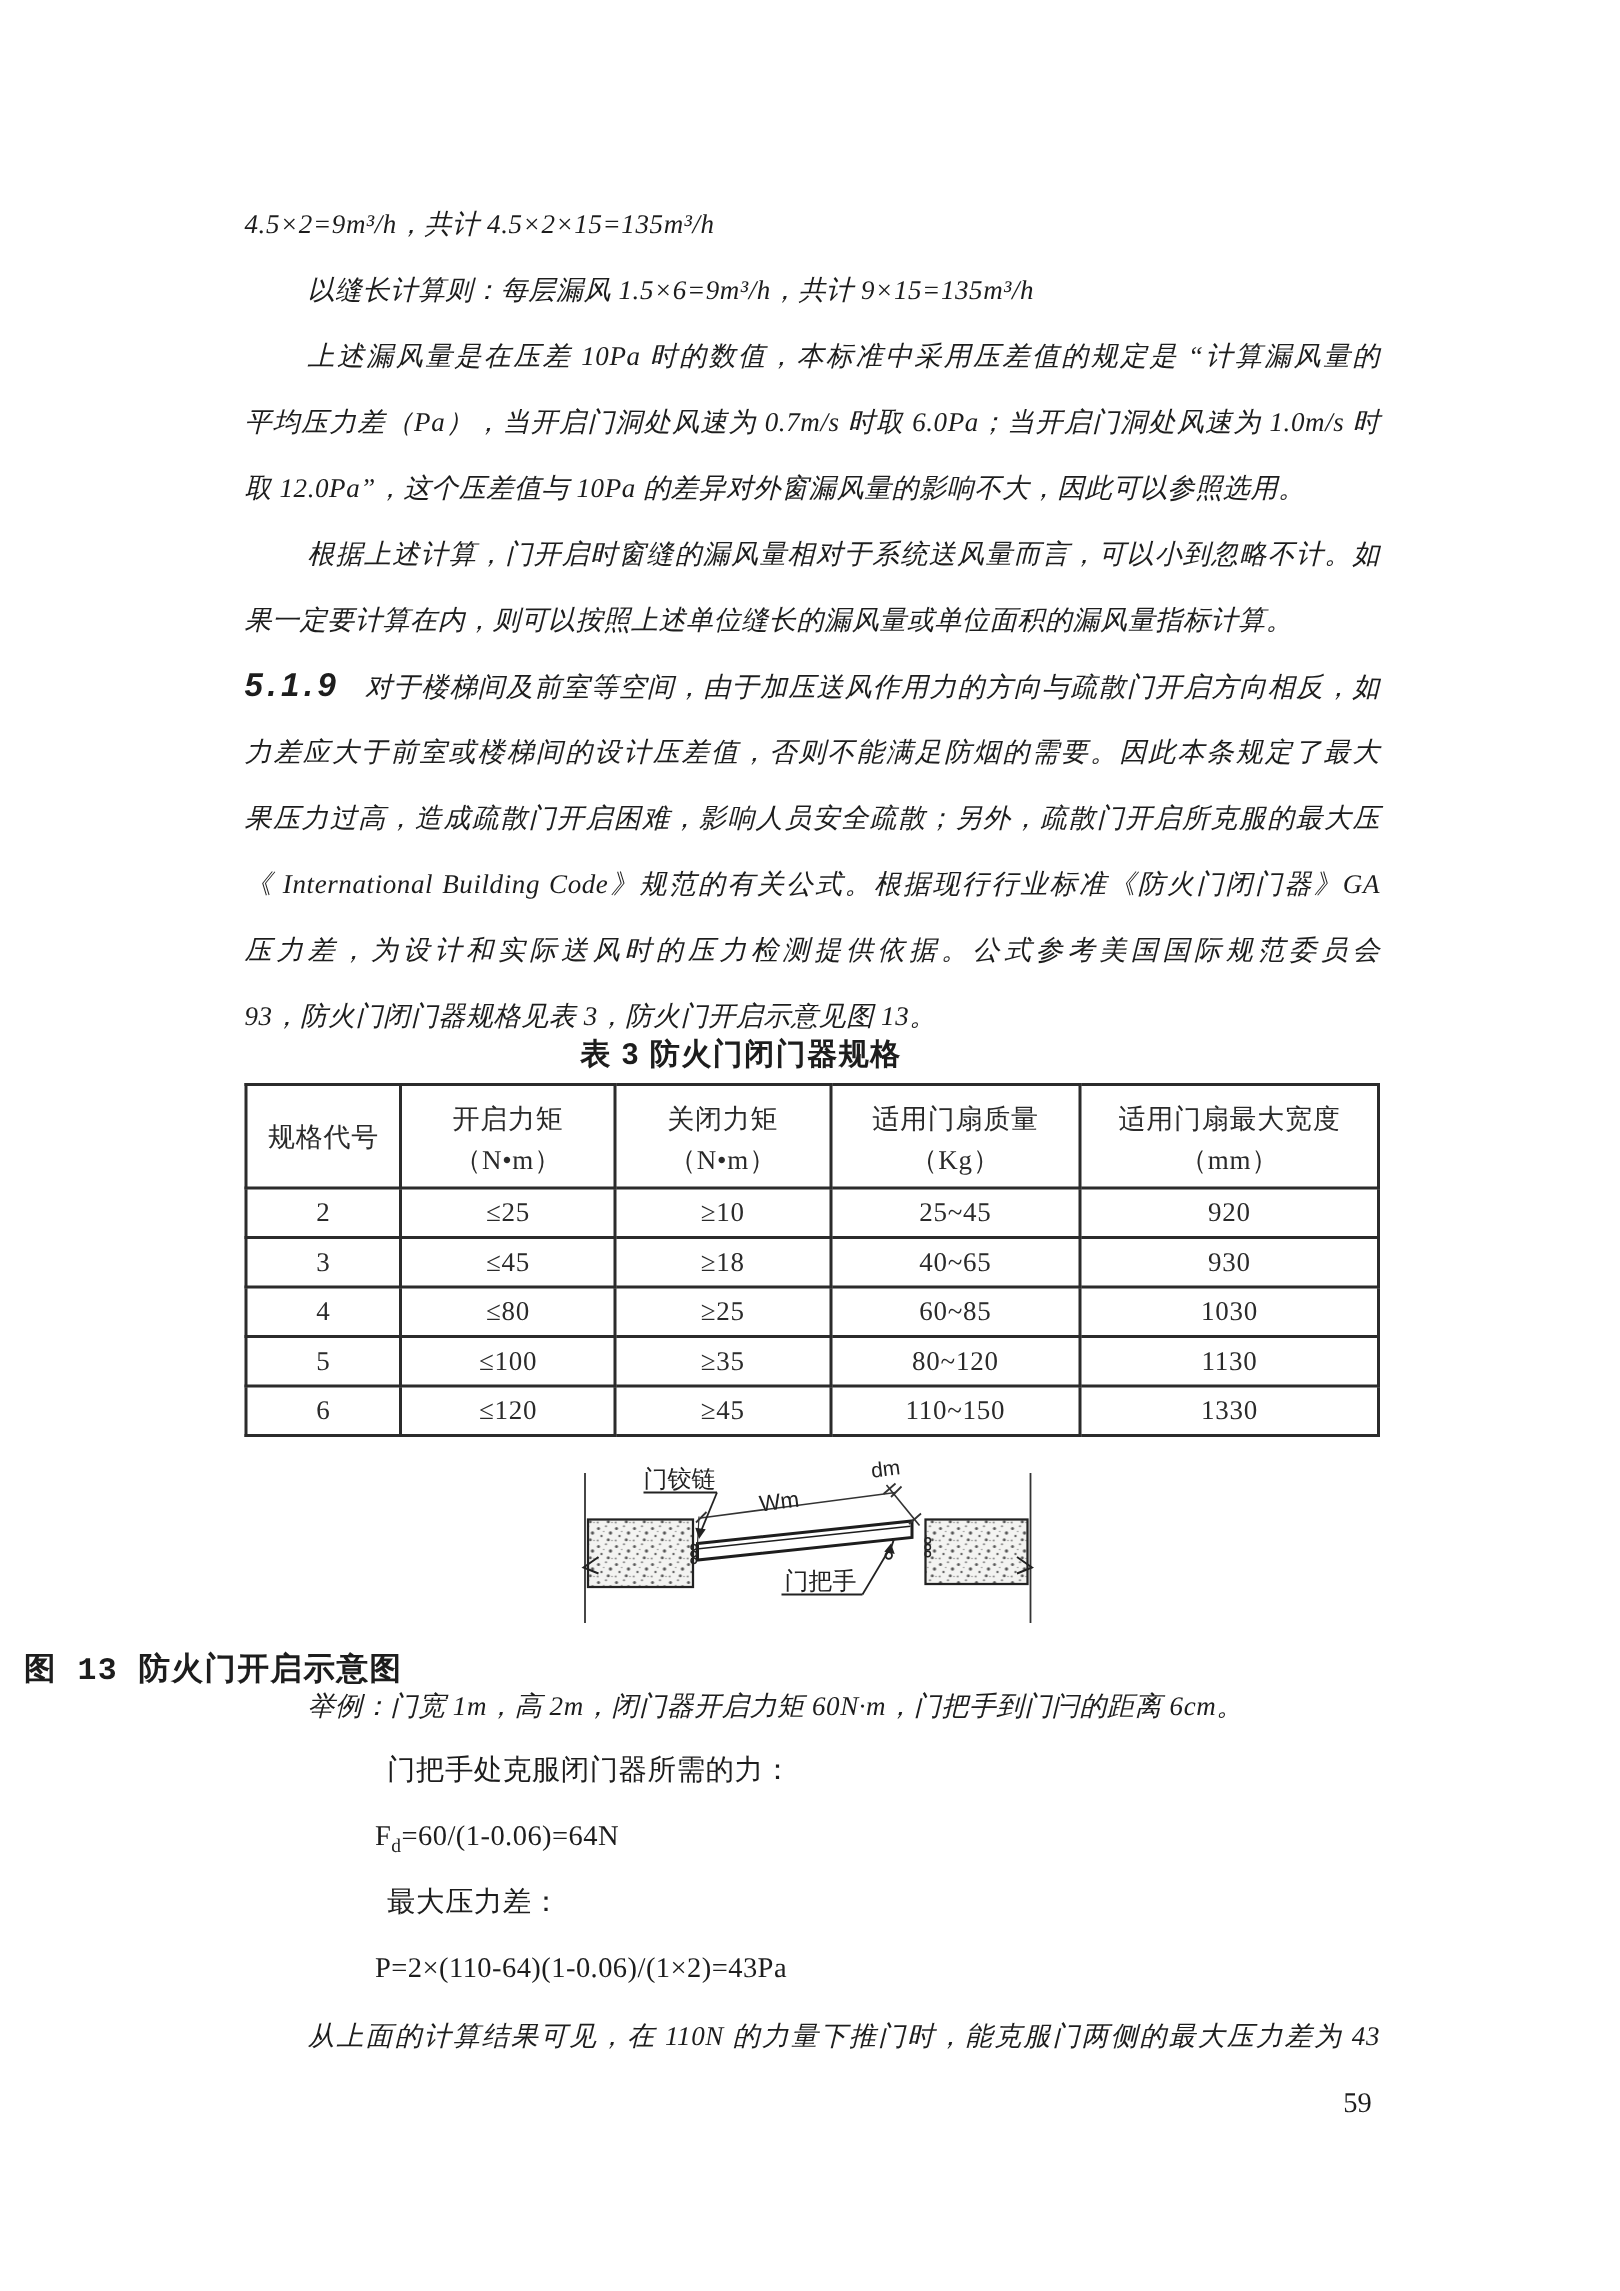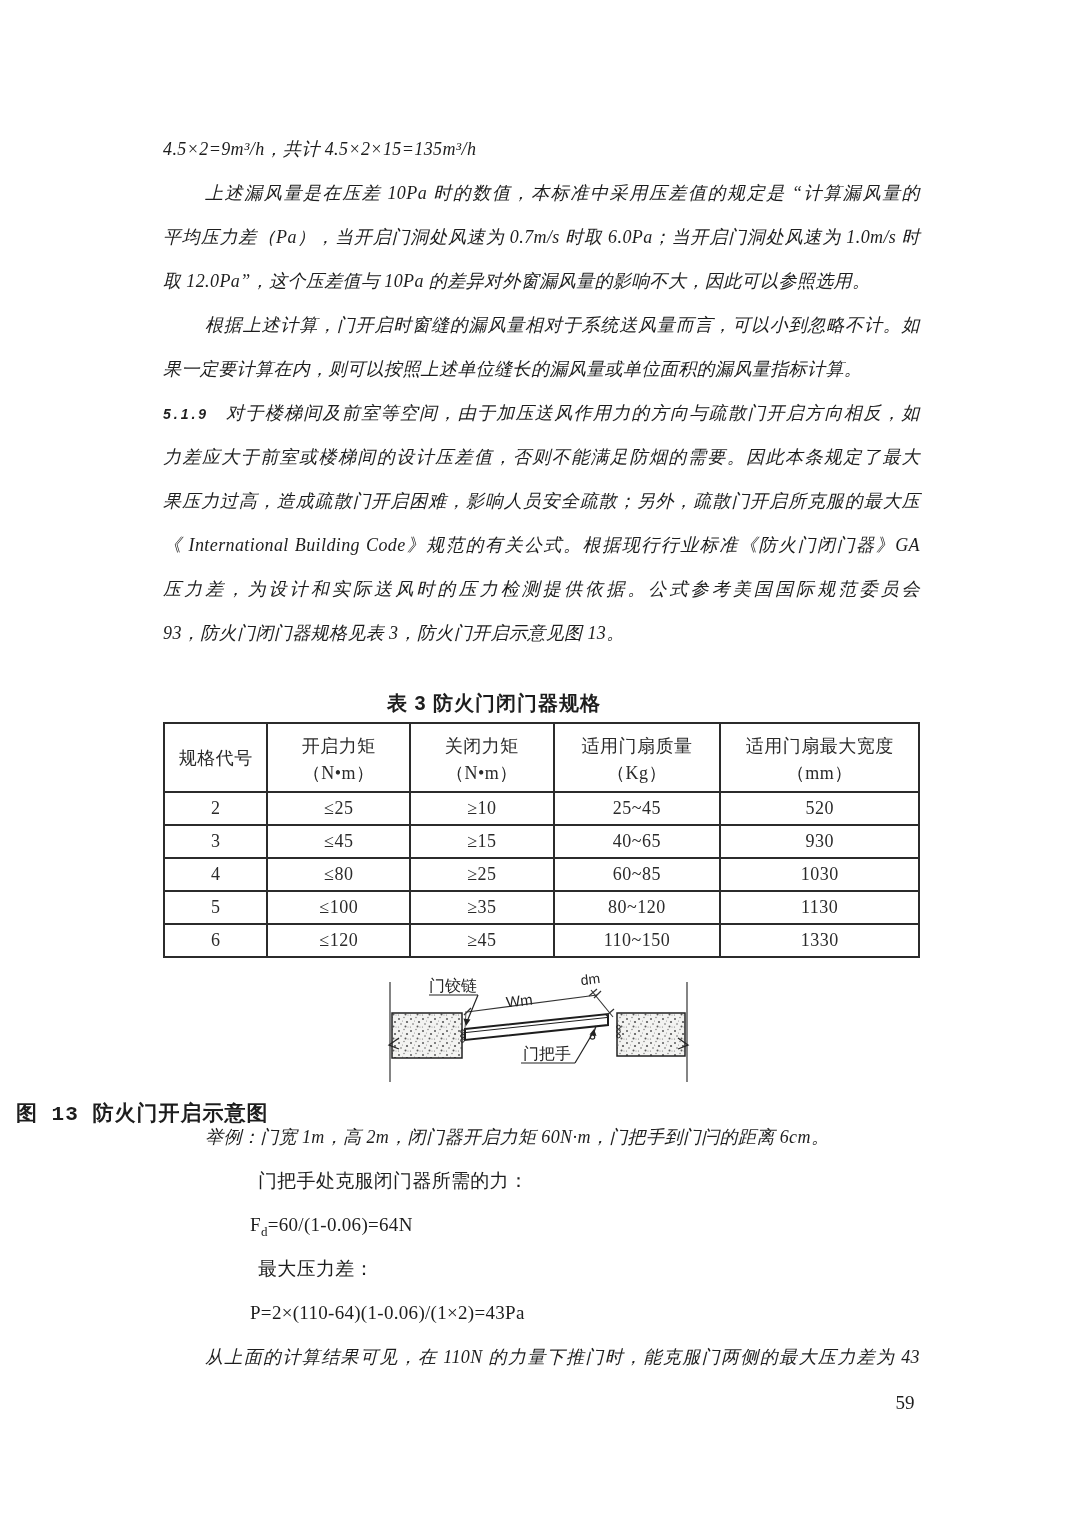--- a/index.html
+++ b/index.html
@@ -8,21 +8,21 @@
     font-family:"Liberation Serif","DejaVu Serif",serif;color:#1d1d1d;
     overflow:hidden;
   }
   .abs{position:absolute;}
   .textblock{left:163px;top:127px;width:757px;}
   .line{height:44px;line-height:44px;font-size:18px;letter-spacing:0.4px;white-space:nowrap;font-style:italic;}
   .just{text-align:justify;text-align-last:justify;white-space:normal;}
   .indent{text-indent:42px;}
   .secnum{
     font-family:"Liberation Sans","DejaVu Sans",sans-serif;
-    font-weight:bold;font-size:14px;letter-spacing:3px;margin-right:16px;
+    font-weight:bold;font-size:22px;letter-spacing:3px;margin-right:16px;
   }
   .table-title{
     left:0;top:688px;width:988px;text-align:center;line-height:30px;
     font-family:"Liberation Sans","DejaVu Sans",sans-serif;
     font-weight:bold;font-size:20px;letter-spacing:1px;
   }
   .spec-table{
     left:163px;top:722px;width:757px;
     border-collapse:collapse;table-layout:fixed;
   }
@@ -47,20 +47,21 @@
   .ind-formula{padding-left:87px;}
   sub{font-size:13px;}
   .page-number{left:880px;top:1392px;width:50px;text-align:center;font-size:19px;}
   svg text{font-family:"Liberation Sans","DejaVu Sans",sans-serif;fill:#222;}
 </style>
 </head>
 <body>
 
 <div class="abs textblock">
   <div class="line">4.5×2=9m³/h，共计 4.5×2×15=135m³/h</div>
+  <div class="line indent">以缝长计算则：每层漏风 1.5×6=9m³/h，共计 9×15=135m³/h</div>
   <div class="line just indent">上述漏风量是在压差 10Pa 时的数值，本标准中采用压差值的规定是 “计算漏风量的</div>
   <div class="line just">平均压力差（Pa），当开启门洞处风速为 0.7m/s 时取 6.0Pa；当开启门洞处风速为 1.0m/s 时</div>
   <div class="line">取 12.0Pa”，这个压差值与 10Pa 的差异对外窗漏风量的影响不大，因此可以参照选用。</div>
   <div class="line just indent">根据上述计算，门开启时窗缝的漏风量相对于系统送风量而言，可以小到忽略不计。如</div>
   <div class="line">果一定要计算在内，则可以按照上述单位缝长的漏风量或单位面积的漏风量指标计算。</div>
   <div class="line just"><span class="secnum">5.1.9</span><span>对于楼梯间及前室等空间，由于加压送风作用力的方向与疏散门开启方向相反，如</span></div>
   <div class="line just">力差应大于前室或楼梯间的设计压差值，否则不能满足防烟的需要。因此本条规定了最大</div>
   <div class="line just">果压力过高，造成疏散门开启困难，影响人员安全疏散；另外，疏散门开启所克服的最大压</div>
   <div class="line just">《 International Building Code》规范的有关公式。根据现行行业标准《防火门闭门器》GA</div>
   <div class="line just">压力差，为设计和实际送风时的压力检测提供依据。公式参考美国国际规范委员会</div>
@@ -90,26 +91,26 @@
     <th class="c4">
           <div class="hl1">适用门扇最大宽度</div>
           <div class="hl2">（mm）</div>
         </th>
   </tr>
   <tr class="drow">
     <td>2</td>
     <td>≤25</td>
     <td>≥10</td>
     <td>25~45</td>
-    <td>520</td>
+    <td>920</td>
   </tr>
   <tr class="drow">
     <td>3</td>
     <td>≤45</td>
-    <td>≥15</td>
+    <td>≥18</td>
     <td>40~65</td>
     <td>930</td>
   </tr>
   <tr class="drow">
     <td>4</td>
     <td>≤80</td>
     <td>≥25</td>
     <td>60~85</td>
     <td>1030</td>
   </tr>

